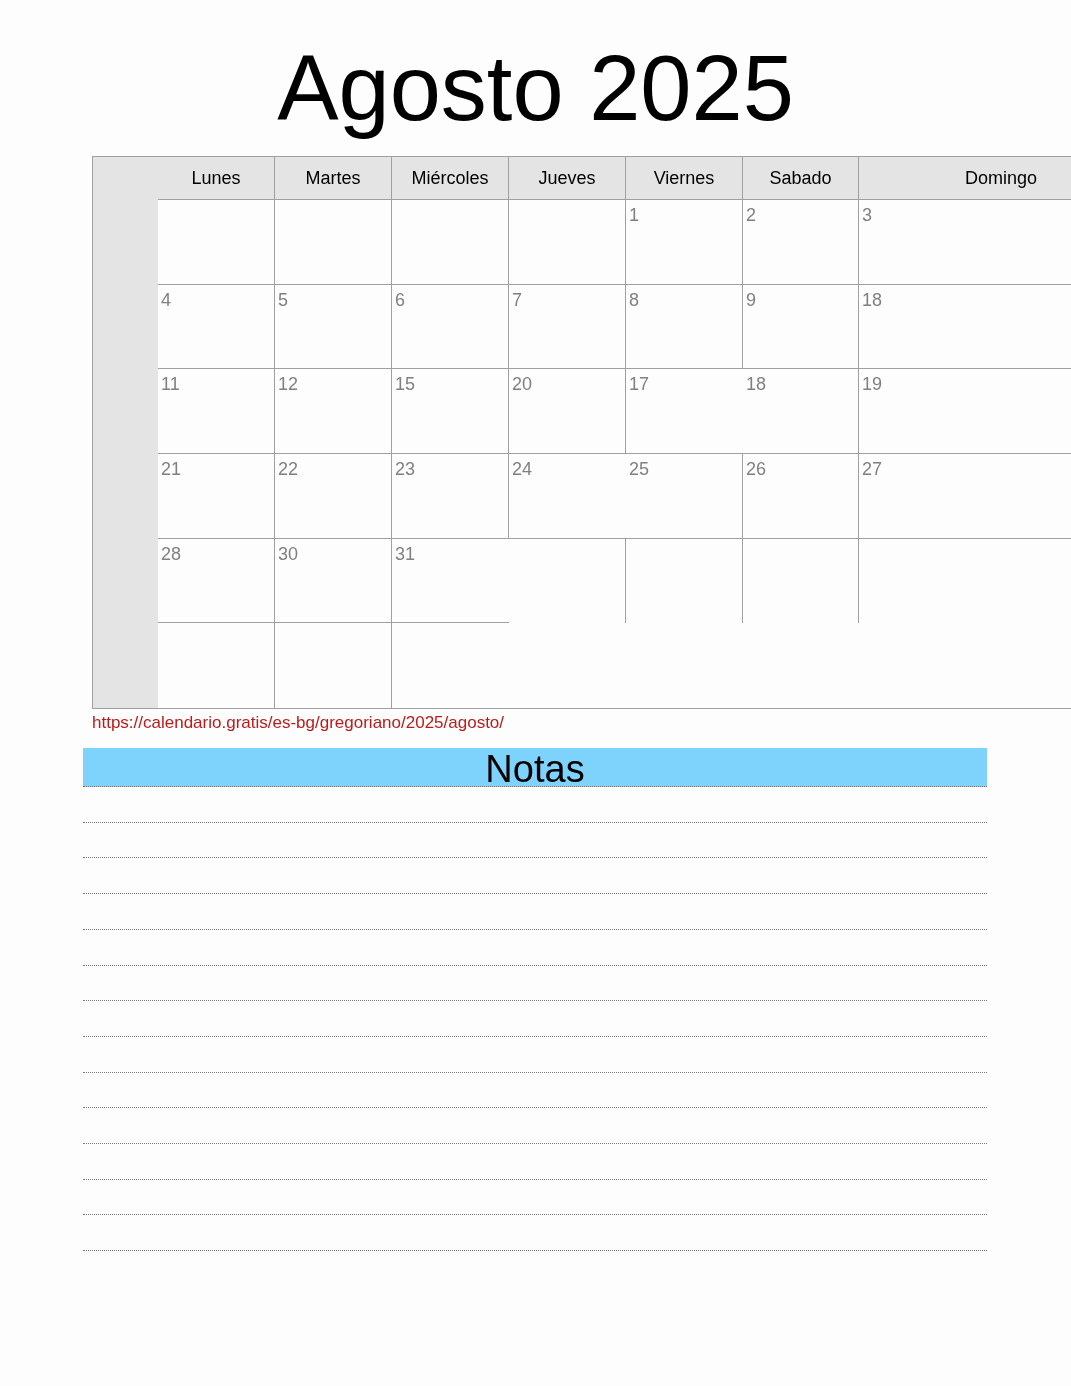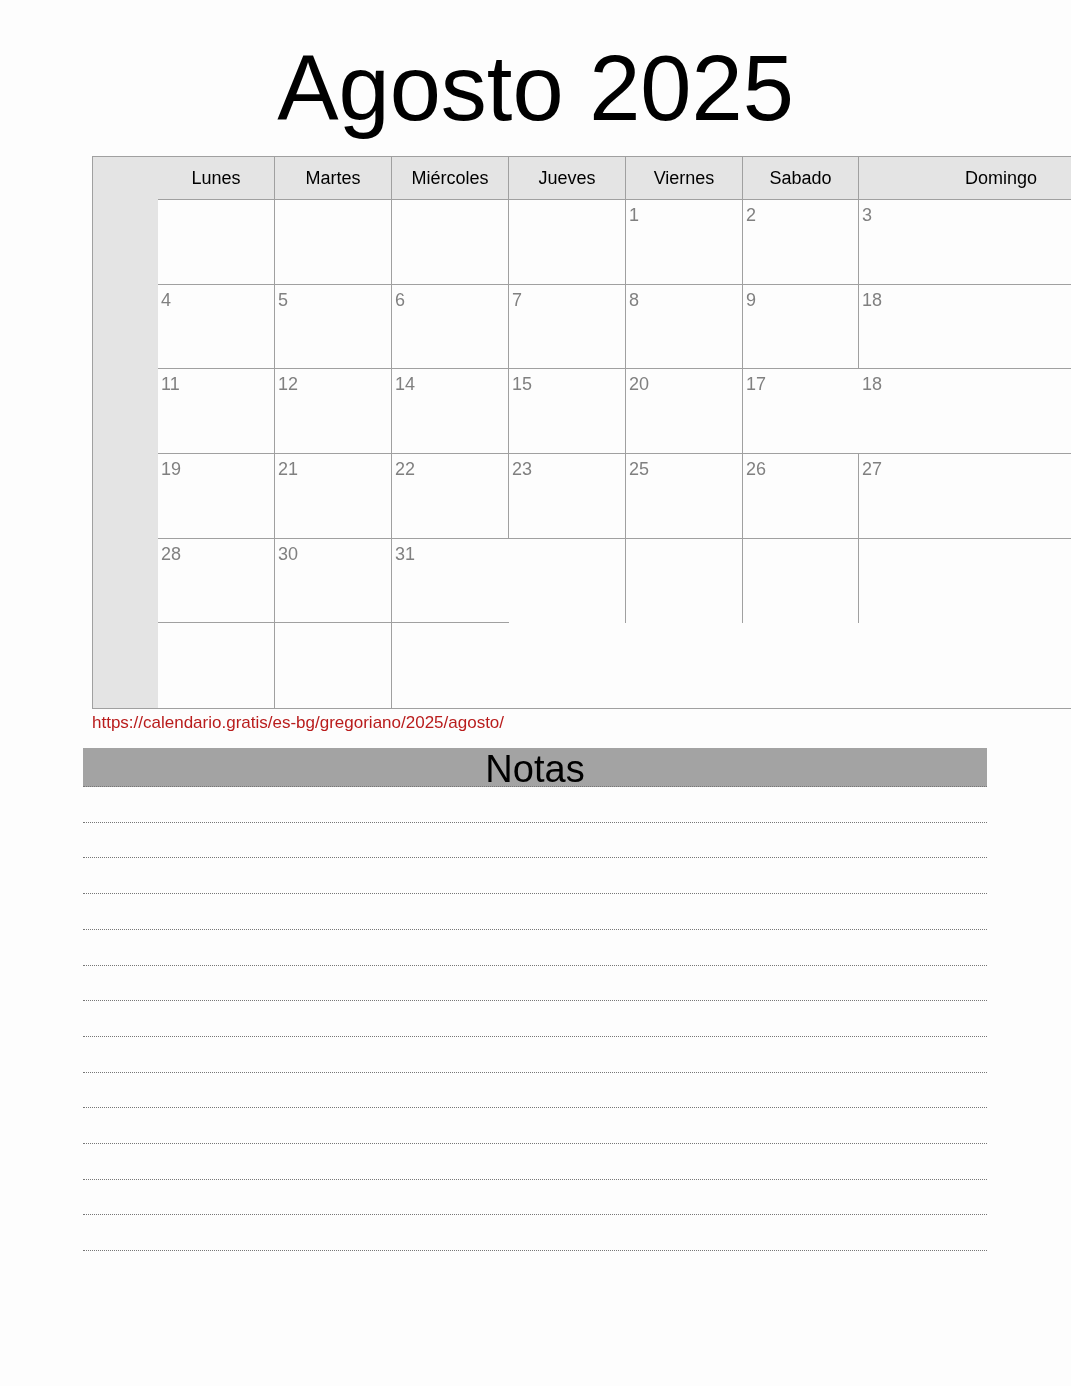--- a/index.html
+++ b/index.html
@@ -38,21 +38,21 @@
   .grid > .last-col { border-right: none; }
   .grid > .last-row { border-bottom: none; }
   .dnum {
     position: absolute; left: 3px; top: 5px; font-size: 18px; color: #808080;
   }
   .url {
     position: absolute; left: 92px; top: 713px; font-size: 17px; color: #b91c1c;
   }
   .notes-head {
     position: absolute; left: 83px; top: 748px; width: 904px; height: 38px;
-    background: #a3a3a3; text-align: center;
+    background: #7dd3fc; text-align: center;
     font-size: 38px; line-height: 42px; color: #000;
     border-bottom: 1px dotted #777;
   }
   .note-line {
     position: absolute; left: 83px; width: 904px; height: 0;
     border-top: 1px dotted #777;
   }
 </style>
 </head>
 <body>
@@ -111,23 +111,20 @@
       <div class="dcell last-col">
         <span class="dnum">18</span>
       </div>
       <div class="dcell">
         <span class="dnum">11</span>
       </div>
       <div class="dcell">
         <span class="dnum">12</span>
       </div>
       <div class="dcell">
-        <span class="dnum">14</span>
-      </div>
-      <div class="dcell">
         <span class="dnum">15</span>
       </div>
       <div class="dcell">
         <span class="dnum">20</span>
       </div>
       <div class="dcell last-col">
         <span class="dnum">17</span>
       </div>
       <div class="dcell">
         <span class="dnum">18</span>
@@ -136,20 +133,23 @@
         <span class="dnum">19</span>
       </div>
       <div class="dcell">
         <span class="dnum">21</span>
       </div>
       <div class="dcell">
         <span class="dnum">22</span>
       </div>
       <div class="dcell">
         <span class="dnum">23</span>
+      </div>
+      <div class="dcell last-col">
+        <span class="dnum">24</span>
       </div>
       <div class="dcell">
         <span class="dnum">25</span>
       </div>
       <div class="dcell">
         <span class="dnum">26</span>
       </div>
       <div class="dcell">
         <span class="dnum">27</span>
       </div>

